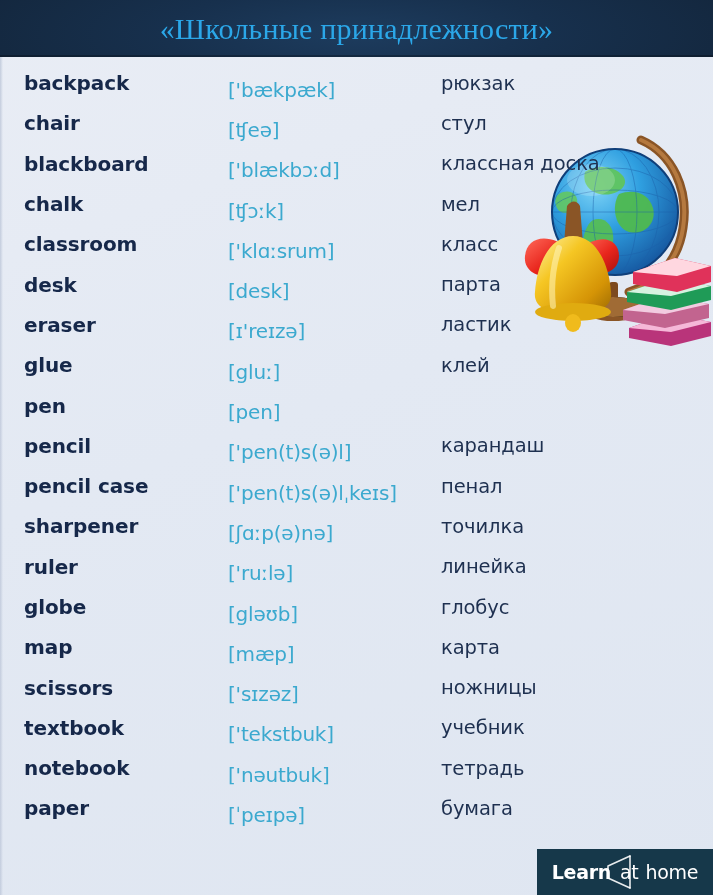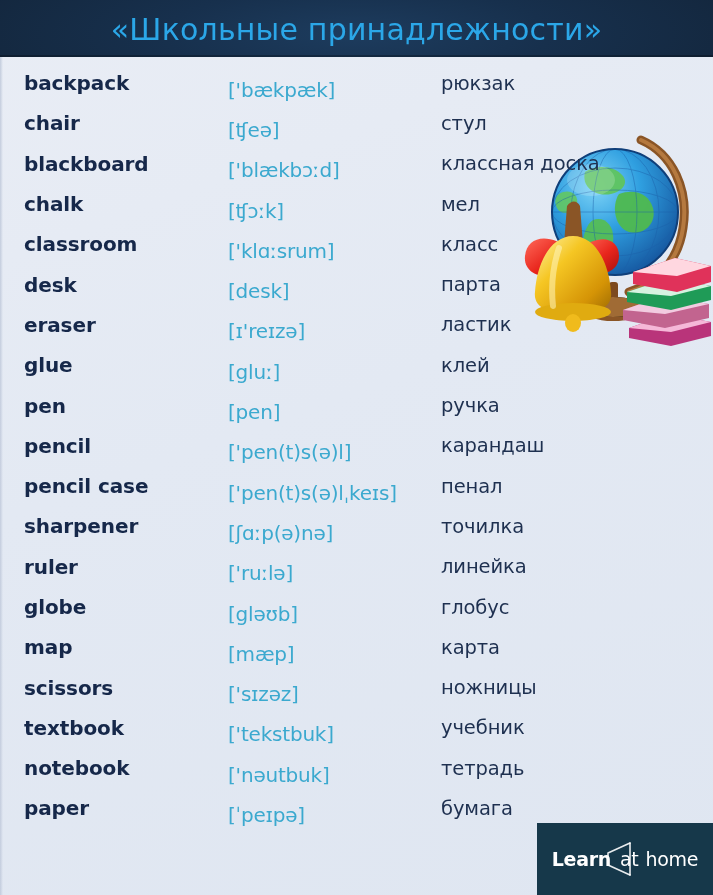--- a/index.html
+++ b/index.html
@@ -47,20 +47,21 @@
     position: absolute;
     left: 0; right: 0;
     top: 50%;
     transform: translateY(-50%);
     text-align: center;
     font-size: 30px;
     font-weight: 400;
     letter-spacing: 0.2px;
     color: #2ba7e8;
     white-space: nowrap;
+    font-family: Liberation Serif, serif;
   }
 
   
   .illustration {
     position: absolute;
     right: 2px;
     top: 132px;
     width: 188px;
     height: 215px;
     pointer-events: none;
@@ -104,21 +105,21 @@
     color: #1e3050;
     letter-spacing: -0.1px;
   }
 
   
   .logo-badge {
     position: absolute;
     right: 0;
     bottom: 0;
     width: 176px;
-    height: 72px;
+    height: 46px;
     background: #16384a;
     display: flex;
     align-items: center;
     justify-content: center;
   }
   .logo-inner {
     position: relative;
     display: flex;
     align-items: center;
     font-size: 19px;
@@ -282,21 +283,20 @@
         <div class="col-ru">ластик</div>
       </div>
       <div class="row">
         <div class="col-word">glue</div>
         <div class="col-ipa">[gluː]</div>
         <div class="col-ru">клей</div>
       </div>
       <div class="row">
         <div class="col-word">pen</div>
         <div class="col-ipa">[pen]</div>
-        <div class="col-ru">ручка</div>
       </div>
       <div class="row">
         <div class="col-word">pencil</div>
         <div class="col-ipa">['pen(t)s(ə)l]</div>
         <div class="col-ru">карандаш</div>
       </div>
       <div class="row">
         <div class="col-word">pencil case</div>
         <div class="col-ipa">['pen(t)s(ə)lˌkeɪs]</div>
         <div class="col-ru">пенал</div>

